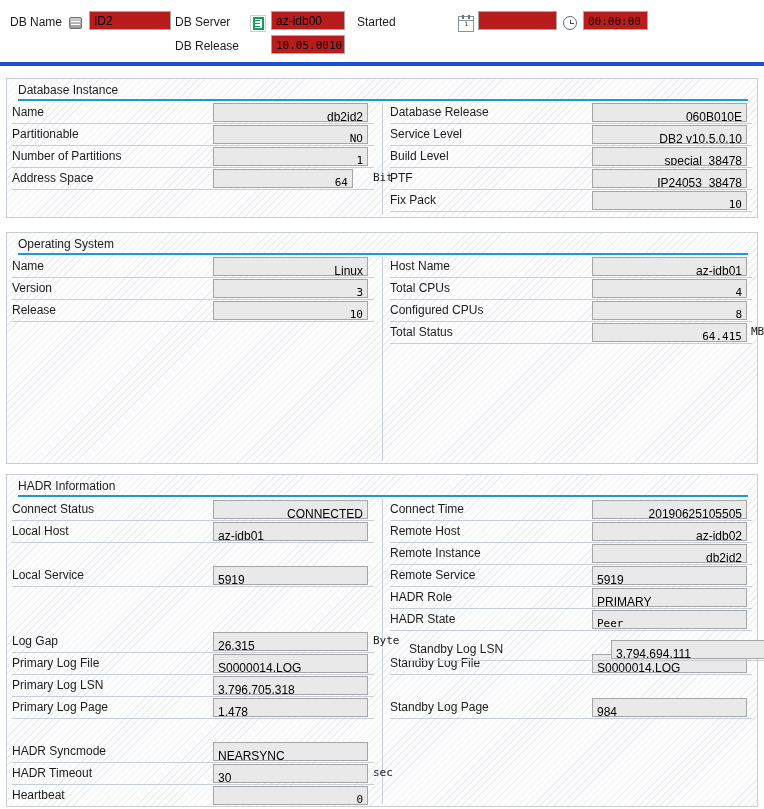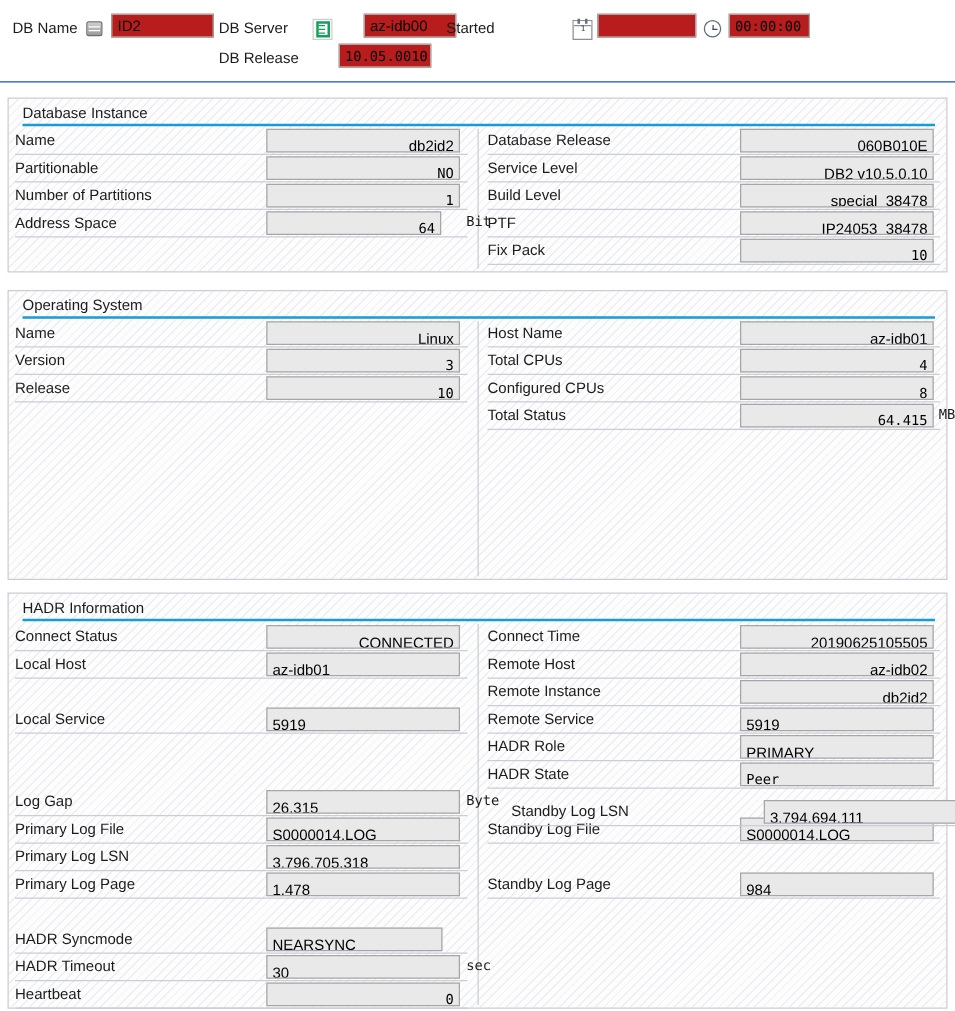--- a/index.html
+++ b/index.html
@@ -19,21 +19,21 @@
       rgba(200,205,215,0.30) 1px,
       rgba(255,255,255,0) 1px,
       rgba(255,255,255,0) 5px);
   }
   #screen{position:relative;width:764px;height:809px;overflow:hidden;background:#ffffff;}
 
   
   #header{
     position:absolute;left:0;top:0;width:764px;height:66px;
     background:#ffffff;
-    border-bottom:1px solid #1d4ed8;
+    border-bottom:4px solid #1d4ed8;
     box-sizing:border-box;
   }
   .hdr-row{position:absolute;height:24px;display:flex;align-items:center;}
   .hdr-label{
     font-size:12px;color:#1c1c1c;white-space:nowrap;
   }
   .hdr-field{
     height:19px;line-height:19px;
     background:#b91c1c;
     border:1px solid #a6a6a6;
@@ -181,21 +181,21 @@
       <span class="hdr-label">DB Server</span>
     </div>
     <div class="hdr-row" style="left:250px;top:11px;">
       <span class="icon-server">
         <span class="tower"></span>
           <span class="bar b1"></span>
           <span class="bar b2"></span>
           <span class="bar b3"></span>
       </span>
     </div>
-    <div class="hdr-field" style="position:absolute;left:271px;top:11px;width:74px;margin-left:20px;">az-idb00</div>
+    <div class="hdr-field" style="position:absolute;left:271px;top:11px;width:74px;">az-idb00</div>
 
     <div class="hdr-row" style="left:175px;top:34px;">
       <span class="hdr-label">DB Release</span>
     </div>
     <div class="hdr-field mono" style="position:absolute;left:271px;top:35px;width:74px;">10.05.0010</div>
 
     <div class="hdr-row" style="left:357px;top:10px;">
       <span class="hdr-label">Started</span>
     </div>
     <div class="hdr-row" style="left:458px;top:12px;">
@@ -353,21 +353,21 @@
         <span class="r-field left" style="left: 201px; width: 155px;">3.796.705.318</span>
       </div>
       <div class="row" style="left: 12px; top: 697px; width: 362px;">
         <span class="r-label">Primary Log Page</span>
         <span class="r-line" style="width: 362px;"></span>
         <span class="r-field left" style="left: 201px; width: 155px;">1.478</span>
       </div>
       <div class="row" style="left: 12px; top: 741px; width: 362px;">
         <span class="r-label">HADR Syncmode</span>
         <span class="r-line" style="width: 362px;"></span>
-        <span class="r-field left" style="left: 201px; width: 141px;">NEARSYNC</span>
+        <span class="r-field left" style="left: 201px; width: 155px;">NEARSYNC</span>
       </div>
       <div class="row" style="left: 12px; top: 763px; width: 362px;">
         <span class="r-label">HADR Timeout</span>
         <span class="r-line" style="width: 362px;"></span>
         <span class="r-field left" style="left: 201px; width: 155px;">30</span>
         <span class="r-unit" style="left: 361px;">sec</span>
       </div>
       <div class="row" style="left: 12px; top: 785px; width: 362px;">
         <span class="r-label">Heartbeat</span>
         <span class="r-line" style="width: 362px;"></span>

